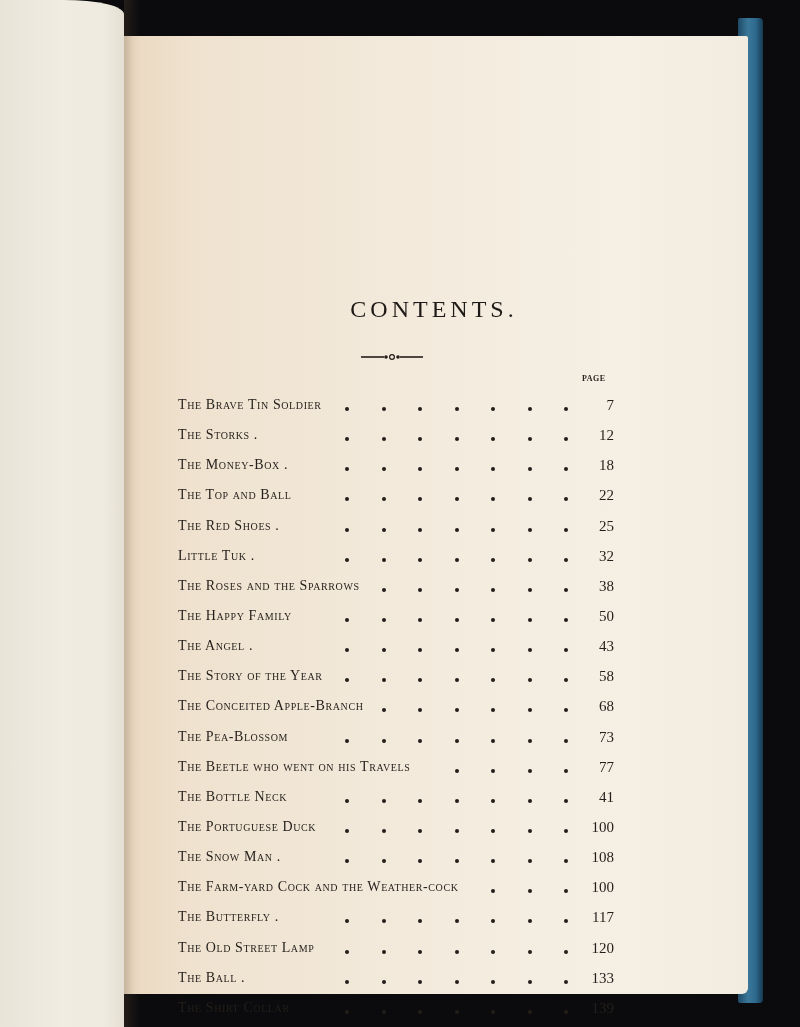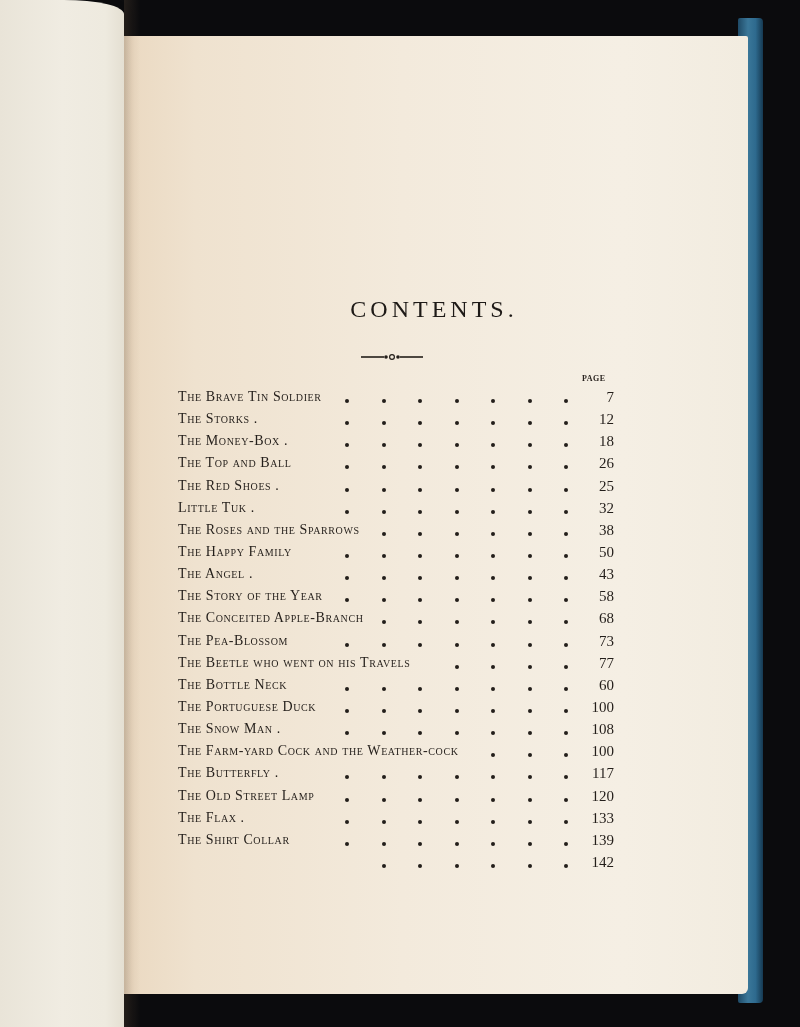--- a/index.html
+++ b/index.html
@@ -96,20 +96,21 @@
       margin: 0;
       padding: 0;
       list-style: none;
     }
     .toc-row {
       position: relative;
       height: 22.15px;
       line-height: 22px;
       color: #231e1a;
       font-size: 14px;
+      margin-top: 8px;
     }
     .toc-title {
       position: absolute;
       left: 0;
       top: 0;
       font-variant: small-caps;
       letter-spacing: 0.6px;
       white-space: nowrap;
       background: transparent;
     }
@@ -200,21 +201,21 @@
         <div class="toc-dots">
           <span class="dot" style="left: 167px;"></span>
           <span class="dot" style="left: 203.5px;"></span>
           <span class="dot" style="left: 240px;"></span>
           <span class="dot" style="left: 276.5px;"></span>
           <span class="dot" style="left: 313px;"></span>
           <span class="dot" style="left: 349.5px;"></span>
           <span class="dot" style="left: 386px;"></span>
         </div>
         <span class="toc-title">The Top and Ball</span>
-        <span class="toc-page">26</span>
+        <span class="toc-page">22</span>
       </li>
       <li class="toc-row">
         <div class="toc-dots">
           <span class="dot" style="left: 167px;"></span>
           <span class="dot" style="left: 203.5px;"></span>
           <span class="dot" style="left: 240px;"></span>
           <span class="dot" style="left: 276.5px;"></span>
           <span class="dot" style="left: 313px;"></span>
           <span class="dot" style="left: 349.5px;"></span>
           <span class="dot" style="left: 386px;"></span>
@@ -325,21 +326,21 @@
         <div class="toc-dots">
           <span class="dot" style="left: 167px;"></span>
           <span class="dot" style="left: 203.5px;"></span>
           <span class="dot" style="left: 240px;"></span>
           <span class="dot" style="left: 276.5px;"></span>
           <span class="dot" style="left: 313px;"></span>
           <span class="dot" style="left: 349.5px;"></span>
           <span class="dot" style="left: 386px;"></span>
         </div>
         <span class="toc-title">The Bottle Neck</span>
-        <span class="toc-page">60</span>
+        <span class="toc-page">41</span>
       </li>
       <li class="toc-row">
         <div class="toc-dots">
           <span class="dot" style="left: 167px;"></span>
           <span class="dot" style="left: 203.5px;"></span>
           <span class="dot" style="left: 240px;"></span>
           <span class="dot" style="left: 276.5px;"></span>
           <span class="dot" style="left: 313px;"></span>
           <span class="dot" style="left: 349.5px;"></span>
           <span class="dot" style="left: 386px;"></span>
@@ -398,21 +399,21 @@
       <li class="toc-row">
         <div class="toc-dots">
           <span class="dot" style="left: 167px;"></span>
           <span class="dot" style="left: 203.5px;"></span>
           <span class="dot" style="left: 240px;"></span>
           <span class="dot" style="left: 276.5px;"></span>
           <span class="dot" style="left: 313px;"></span>
           <span class="dot" style="left: 349.5px;"></span>
           <span class="dot" style="left: 386px;"></span>
         </div>
-        <span class="toc-title">The Flax .</span>
+        <span class="toc-title">The Ball .</span>
         <span class="toc-page">133</span>
       </li>
       <li class="toc-row">
         <div class="toc-dots">
           <span class="dot" style="left: 167px;"></span>
           <span class="dot" style="left: 203.5px;"></span>
           <span class="dot" style="left: 240px;"></span>
           <span class="dot" style="left: 276.5px;"></span>
           <span class="dot" style="left: 313px;"></span>
           <span class="dot" style="left: 349.5px;"></span>

